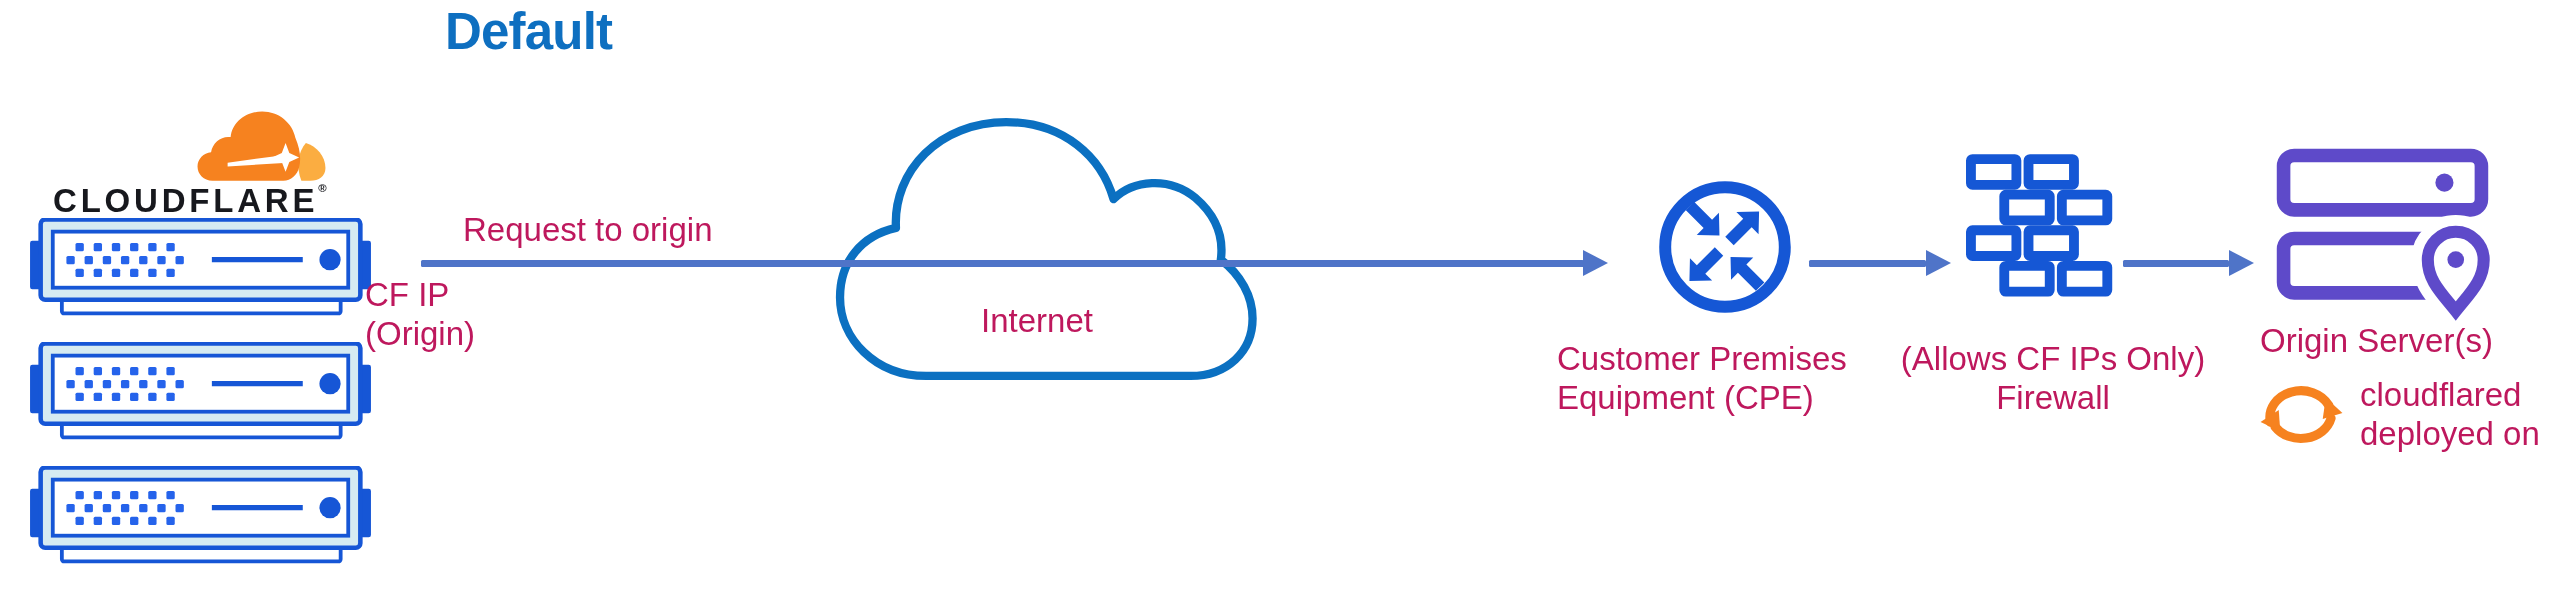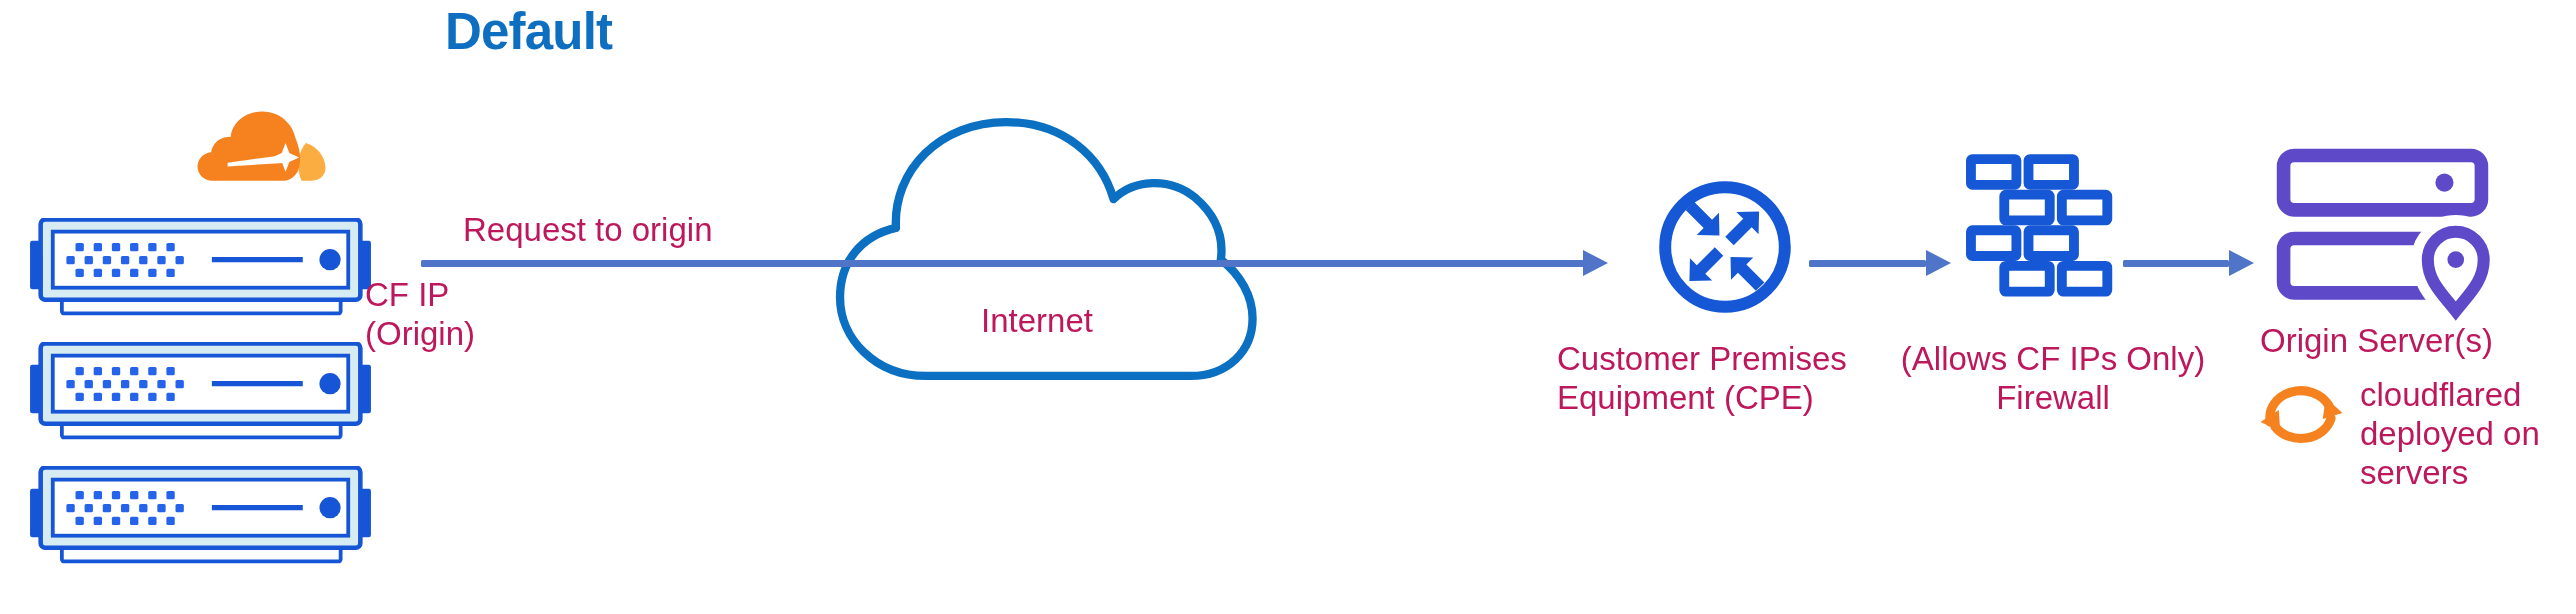--- a/index.html
+++ b/index.html
@@ -82,20 +82,23 @@
                C 24 43 36 34 48 36
                C 50 16 68 2 90 2
                C 112 2 130 17 134 37
                C 140 51 142 65 139 76
                C 137 86 128 94 118 94 Z" fill="#f6821f"></path>
 
       <polygon points="44,70 118,60 124,70 44,75" fill="#ffffff"></polygon>
 
       <path d="M 121 44 L 126 57 L 139 63 L 126 69 L 121 82 L 116 69 L 103 63 L 116 57 Z" fill="#ffffff"></path>
     </svg>
+    <div class="abs wordmark" style="left:53px; top:84px;">
+      <span>CLOUDFLARE</span><span class="reg">®</span>
+    </div>
   </div>
 
   <svg class="abs" style="left:30px; top:218px;" width="341" height="100" viewBox="0 0 450 132">
     <g>
       <rect x="42" y="100" width="368" height="26" rx="3" fill="#ffffff" stroke="#1656d6" stroke-width="5"></rect>
       <rect x="0" y="30" width="26" height="64" rx="3" fill="#1656d6"></rect>
       <rect x="424" y="30" width="26" height="64" rx="3" fill="#1656d6"></rect>
       <rect x="14" y="2" width="422" height="106" rx="6" fill="#d6ebf2" stroke="#1656d6" stroke-width="6"></rect>
       <rect x="30" y="18" width="390" height="74" fill="#ffffff" stroke="#1656d6" stroke-width="5"></rect>
       <g fill="#2563eb">
@@ -268,17 +271,16 @@
       <path d="M 25 64 A 41 35 0 0 0 99 53"></path>
     </g>
     <g fill="#f6821f">
       <polygon points="30,42 32,70 6,58"></polygon>
       <polygon points="88,54 114,46 92,26"></polygon>
     </g>
   </svg>
   <div class="abs lbl" style="left:2360px; top:375px; font-size:33px; line-height:39px;">
     <div>cloudflared</div>
     <div>deployed on</div>
-    <div>servers</div>
   </div>
 
 </div>
 
 
 </body></html>

